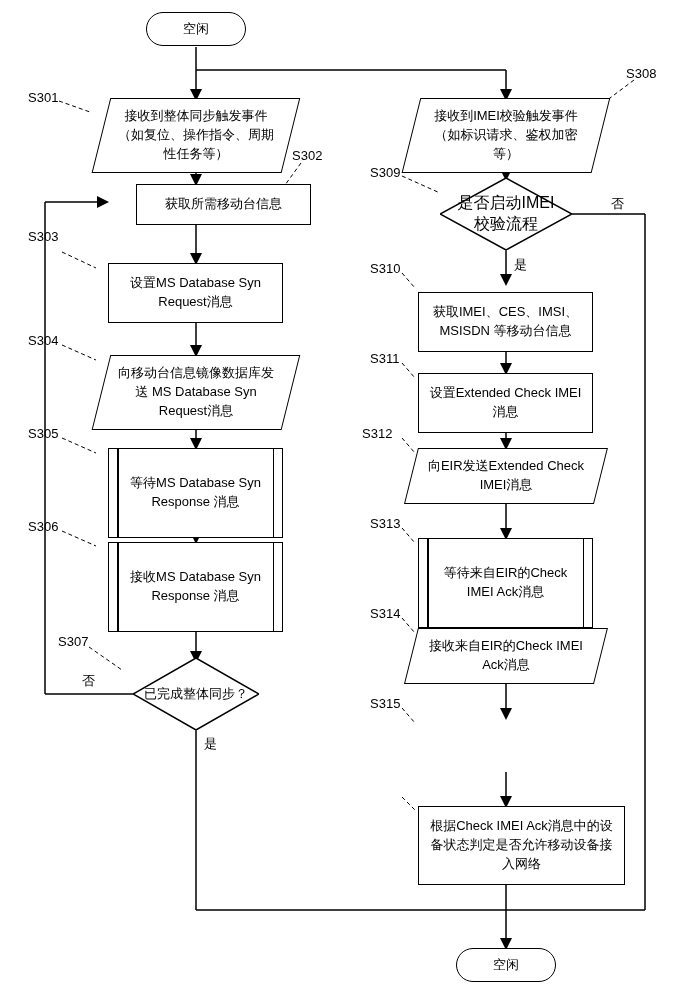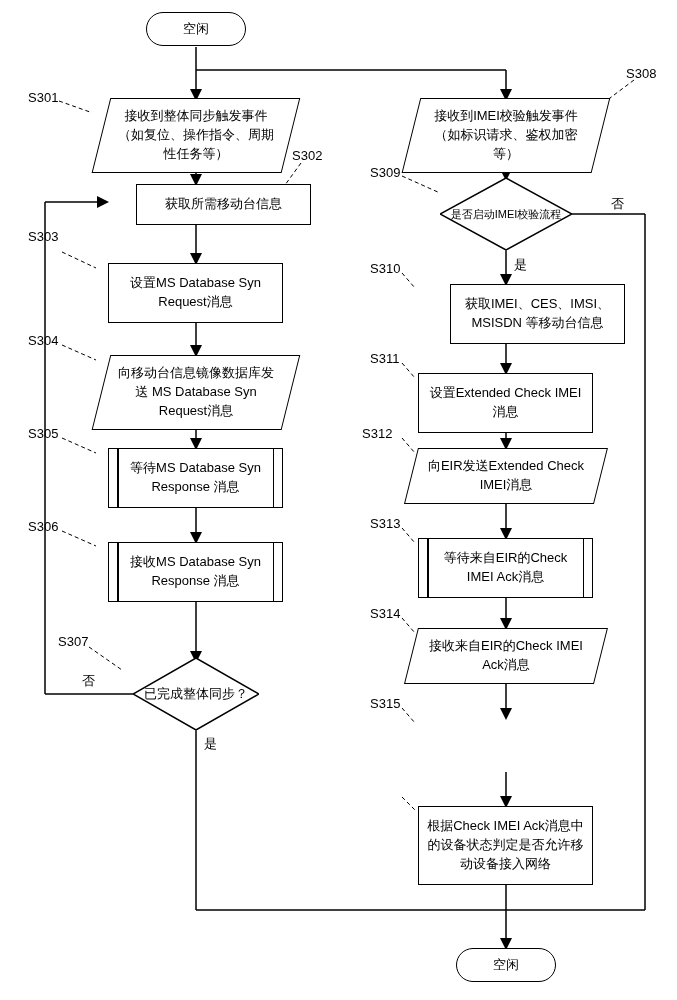--- a/index.html
+++ b/index.html
@@ -23,21 +23,21 @@
       width: 175px;
       border: 1.5px solid #000;
       background: #fff;
       padding: 10px 6px;
       line-height: 1.45;
     }
     .predefined {
       width: 175px;
       border: 1.5px solid #000;
       background: #fff;
-      padding: 10px 18px;
+      padding: 25px 18px;
       line-height: 1.45;
       position: absolute;
     }
     .predefined::before, .predefined::after {
       content: "";
       position: absolute;
       top: 0; bottom: 0;
       width: 1.5px;
       background: #000;
     }
@@ -181,27 +181,27 @@
 <div class="step-label" style="left:626px; top:66px;" data-name="step-label-s308">S308</div>
 <div class="node data" style="left:411px; top:98px;" data-name="data-s308">
   <span data-name="data-text">接收到IMEI校验触发事件（如标识请求、鉴权加密等）</span>
 </div>
 
 <div class="step-label" style="left:370px; top:165px;" data-name="step-label-s309">S309</div>
 <div class="decision" style="left:440px; top:178px; width:132px; height:72px;" data-name="decision-s309">
   <svg viewBox="0 0 132 72">
       <polygon points="66,0 132,36 66,72 0,36" fill="#fff" stroke="#000" stroke-width="1.5"></polygon>
     </svg>
-  <div class="dtext" style="font-size:11px;" data-name="decision-text">是否启动IMEI校验流程</div>
+  <div class="dtext" style="font-size:16px;" data-name="decision-text">是否启动IMEI校验流程</div>
 </div>
 <div class="edge-label" style="left:611px; top:195px;" data-name="edge-s309-no">否</div>
 <div class="edge-label" style="left:514px; top:256px;" data-name="edge-s309-yes">是</div>
 
 <div class="step-label" style="left:370px; top:261px;" data-name="step-label-s310">S310</div>
-<div class="node process" style="left:418px; top:284px;margin-left:32px;" data-name="process-s310">
+<div class="node process" style="left:418px; top:292px;" data-name="process-s310">
   <span data-name="process-text">获取IMEI、CES、IMSI、MSISDN 等移动台信息</span>
 </div>
 
 <div class="step-label" style="left:370px; top:351px;" data-name="step-label-s311">S311</div>
 <div class="node process" style="left:418px; top:373px;" data-name="process-s311">
   <span data-name="process-text">设置Extended Check IMEI消息</span>
 </div>
 
 <div class="step-label" style="left:362px; top:426px;" data-name="step-label-s312">S312</div>
 <div class="node data" style="left:411px; top:448px;" data-name="data-s312">
@@ -214,21 +214,21 @@
 </div>
 
 <div class="step-label" style="left:370px; top:606px;" data-name="step-label-s314">S314</div>
 <div class="node data" style="left:411px; top:628px;" data-name="data-s314">
   <span data-name="data-text">接收来自EIR的Check IMEI Ack消息</span>
 </div>
 
 <div class="step-label" style="left:370px; top:696px;" data-name="step-label-s315">S315</div>
 
 <div class="step-label" style="left:370px; top:786px;" data-name="step-label-extra"></div>
-<div class="node process" style="left:418px; top:806px; width:175px;" data-name="process-s315">
+<div class="node process" style="left:418px; top:806px; width:207px;" data-name="process-s315">
   <span data-name="process-text">根据Check IMEI Ack消息中的设备状态判定是否允许移动设备接入网络</span>
 </div>
 
 <style>
   
 </style>
 
 <div class="node terminator" style="left:456px; top:948px;" data-name="terminator-idle-bottom">
   <span data-name="terminator-label">空闲</span>
 </div>

